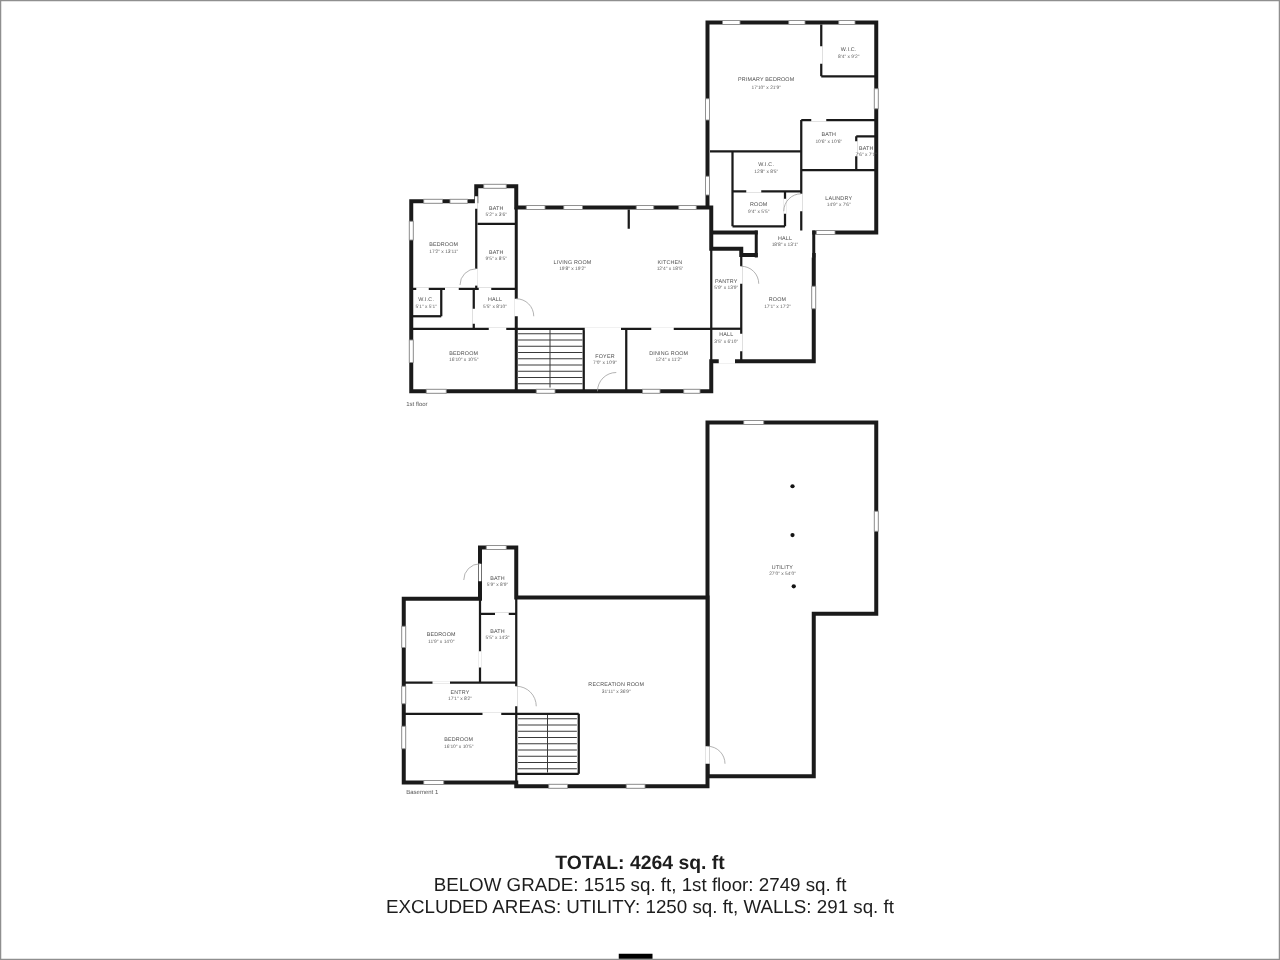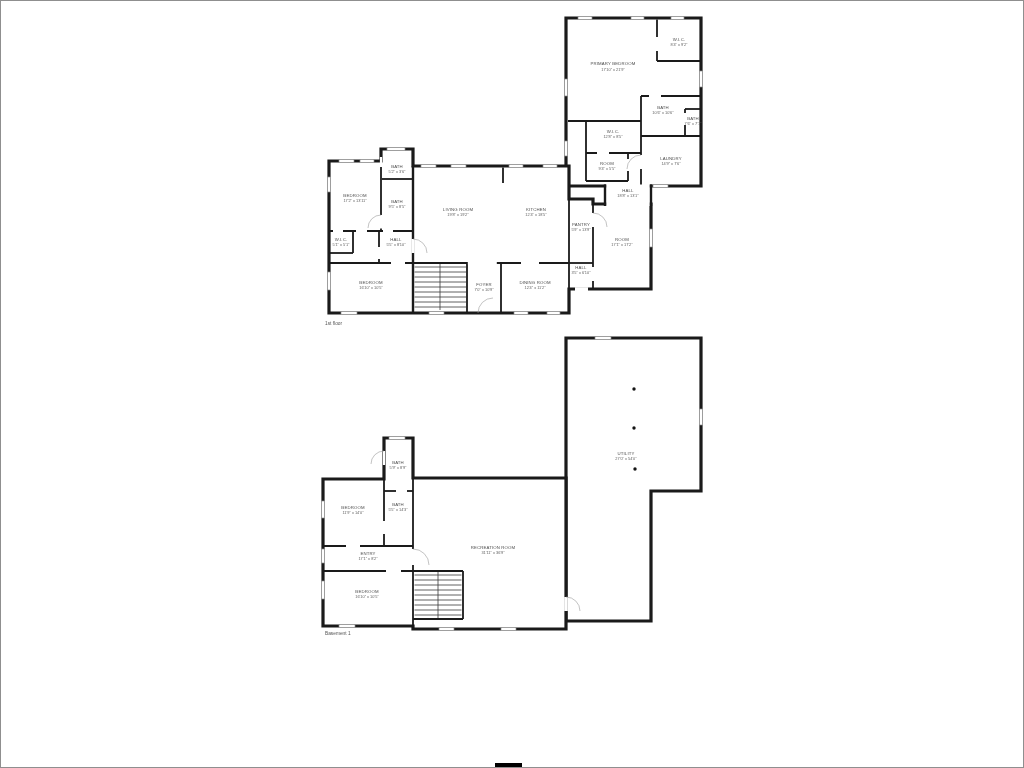--- a/index.html
+++ b/index.html
@@ -267,15 +267,20 @@
         <text class="rd" x="367" y="559">17'1" x 8'2"</text>
         <text class="rn" x="492" y="548">RECREATION ROOM</text>
         <text class="rd" x="492" y="553">31'11" x 36'9"</text>
         <text class="rn" x="366" y="592">BEDROOM</text>
         <text class="rd" x="366" y="597">16'10" x 10'5"</text>
       </g>
       <text class="fl" x="324" y="634">Basement 1</text>
     </g>
   </svg>
 
+  <div class="summary">
+    <div class="total">TOTAL: 4264 sq. ft</div>
+    <div>BELOW GRADE: 1515 sq. ft, 1st floor: 2749 sq. ft</div>
+    <div>EXCLUDED AREAS: UTILITY: 1250 sq. ft, WALLS: 291 sq. ft</div>
+  </div>
 
   <div class="edge-mark"></div>
 </div>
 
 </body></html>

